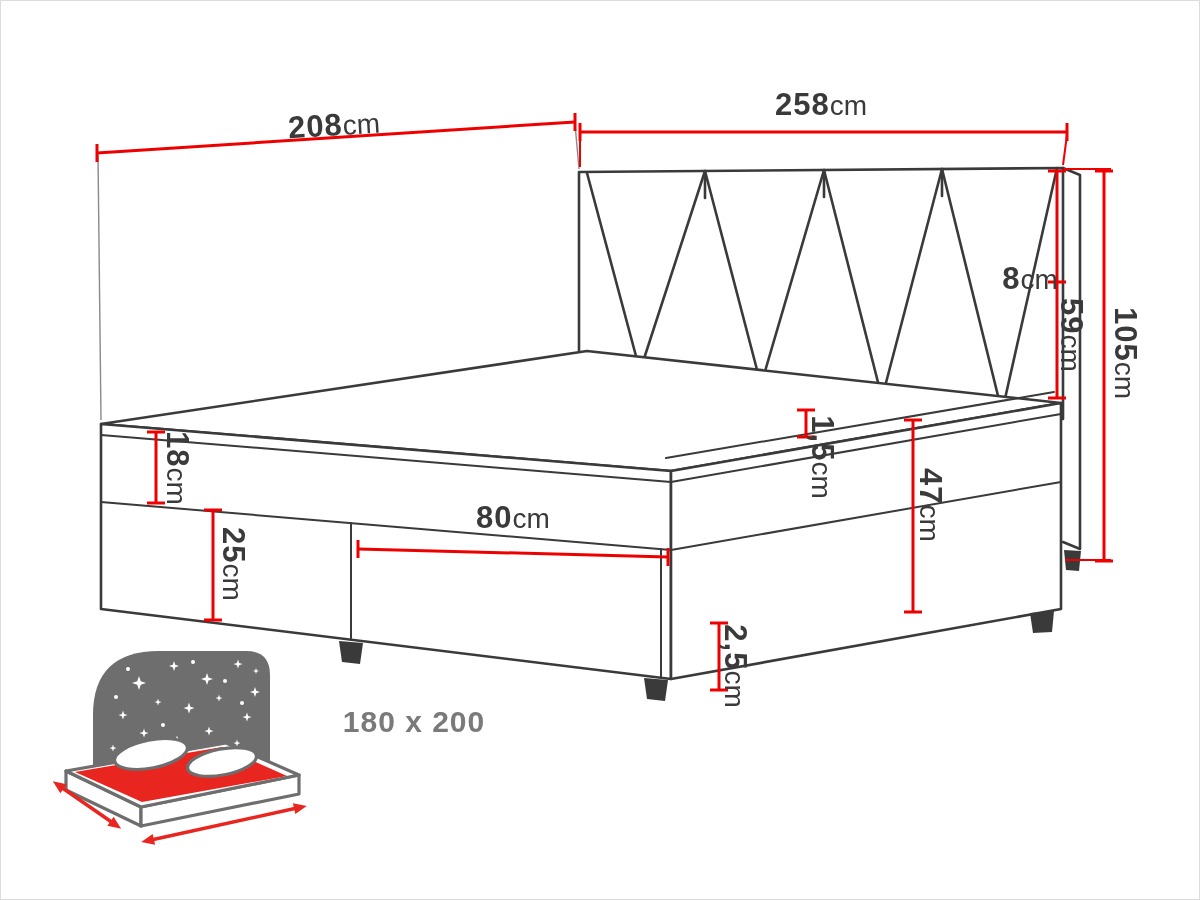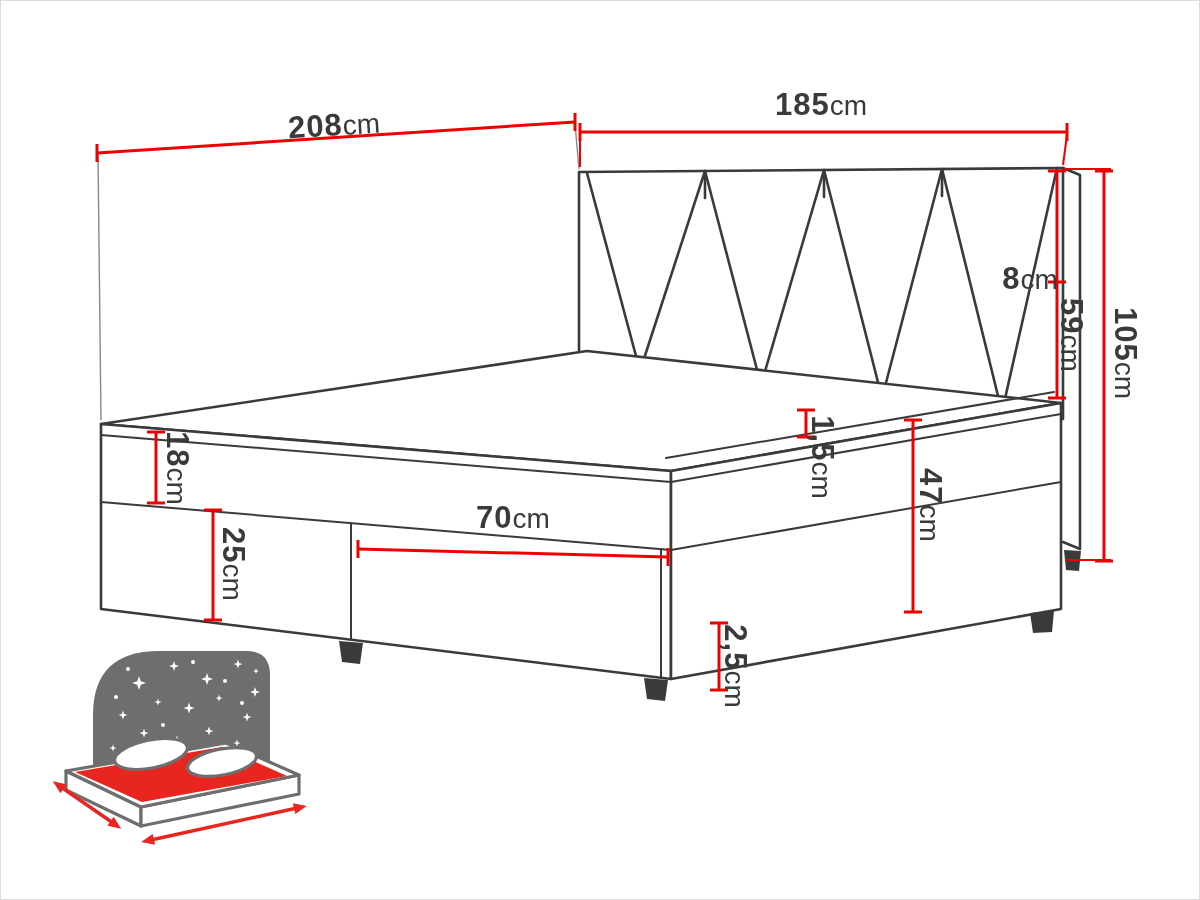--- a/index.html
+++ b/index.html
@@ -209,44 +209,45 @@
         <polygon class="icon-red" points="140.2,841.1 154.1,843.8 151.7,833"></polygon>
         <polygon class="icon-red" points="305.8,804.9 294.3,813 291.9,802.2"></polygon>
       </g>
     </g>
   </svg>
 
   <div class="dim tilt" style="left:333px;top:124px">
     <span class="v">208</span><span class="u">cm</span>
   </div>
   <div class="dim" style="left:820px;top:103px">
-    <span class="v">185</span><span class="u">cm</span>
+    <span class="v">258</span><span class="u">cm</span>
   </div>
   <div class="dim" style="left:1029px;top:277px">
     <span class="v">8</span><span class="u">cm</span>
   </div>
   <div class="dim rot" style="left:1070px;top:334px">
     <span class="v">59</span><span class="u">cm</span>
   </div>
   <div class="dim rot" style="left:1124px;top:352px">
     <span class="v">105</span><span class="u">cm</span>
   </div>
   <div class="dim rot" style="left:176px;top:467px">
     <span class="v">18</span><span class="u">cm</span>
   </div>
   <div class="dim rot" style="left:232px;top:563px">
     <span class="v">25</span><span class="u">cm</span>
   </div>
   <div class="dim" style="left:512px;top:516px">
-    <span class="v">70</span><span class="u">cm</span>
+    <span class="v">80</span><span class="u">cm</span>
   </div>
   <div class="dim rot" style="left:821px;top:456px">
     <span class="v">1,5</span><span class="u">cm</span>
   </div>
   <div class="dim rot" style="left:929px;top:504px">
     <span class="v">47</span><span class="u">cm</span>
   </div>
   <div class="dim rot" style="left:734px;top:665px">
     <span class="v">2,5</span><span class="u">cm</span>
   </div>
 
+  <div class="size-label" style="left:413px;top:721px">180 x 200</div>
 
 </div>
 
 </body></html>

